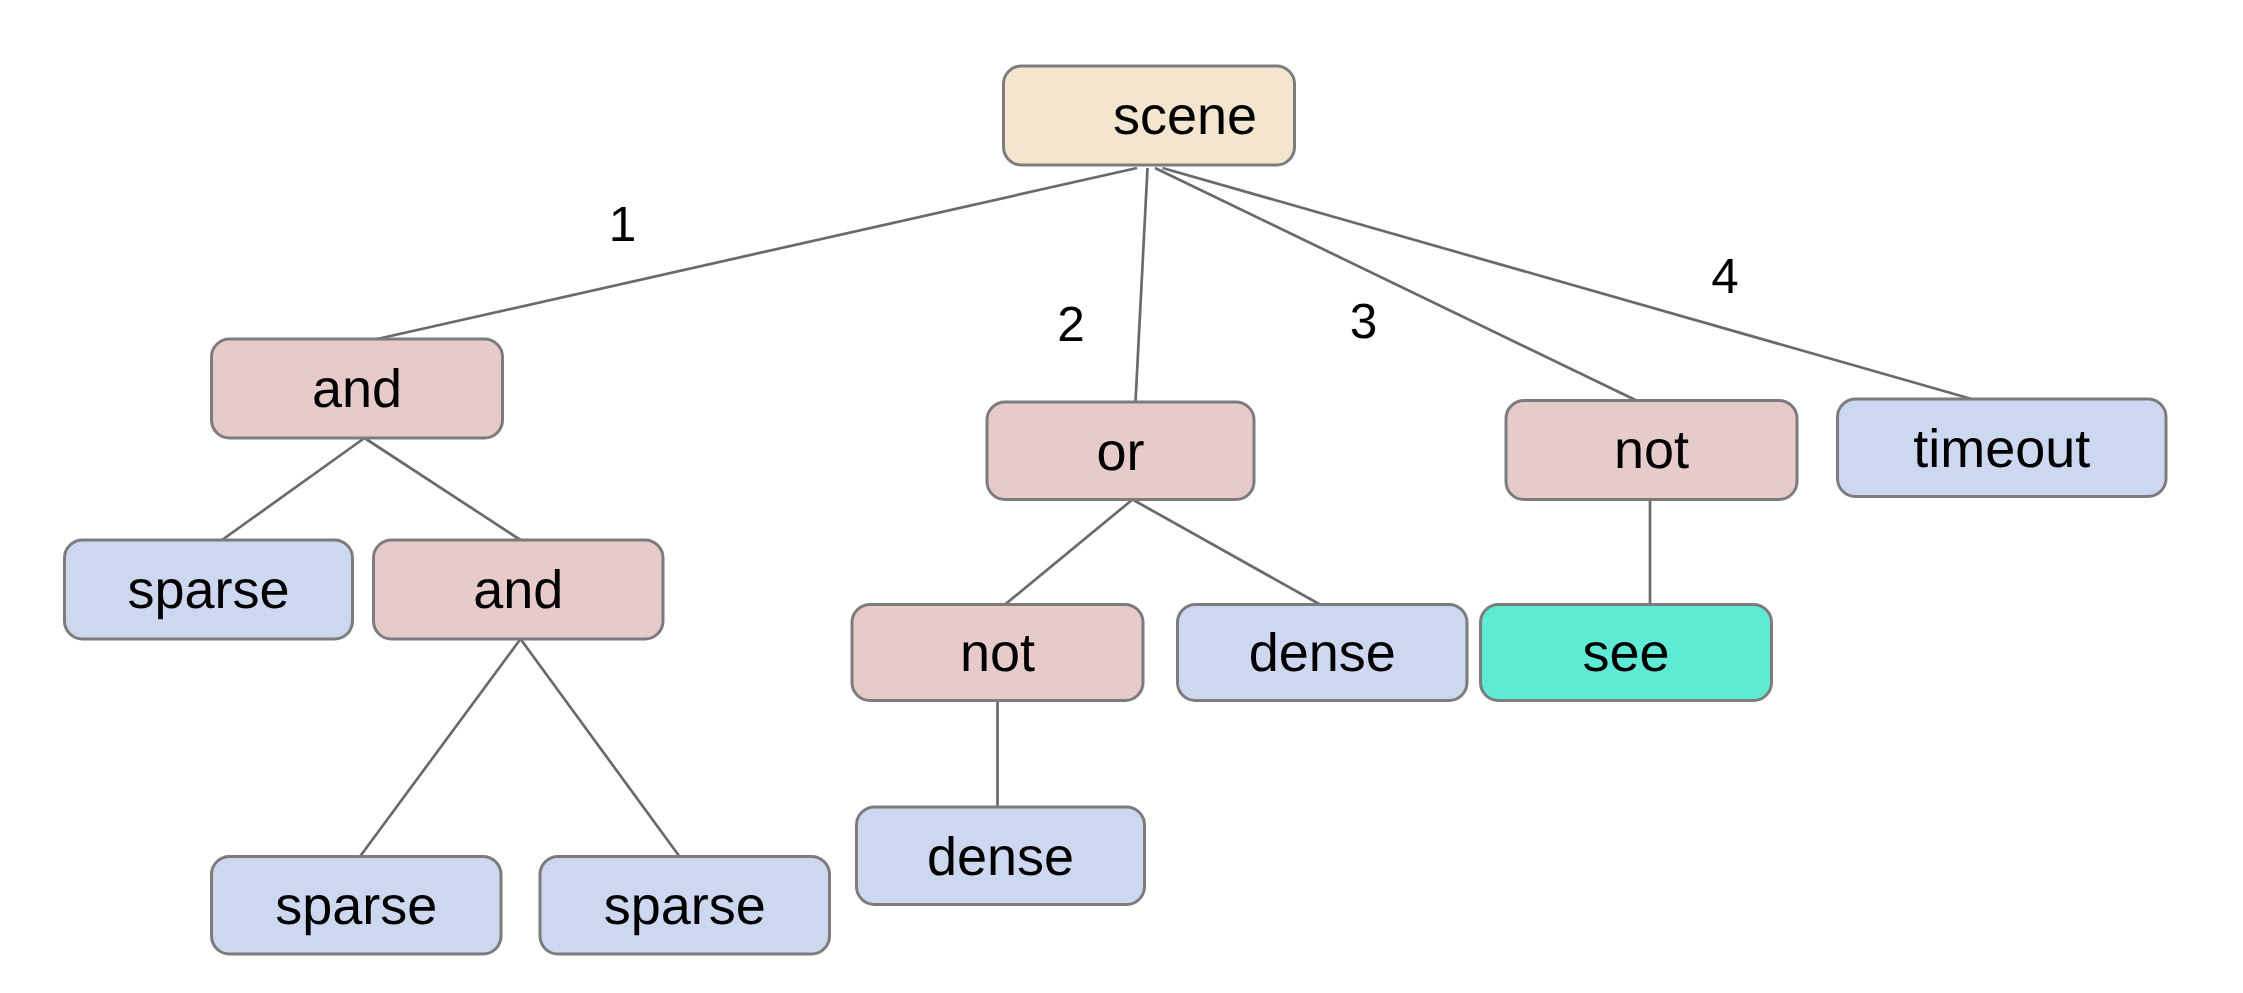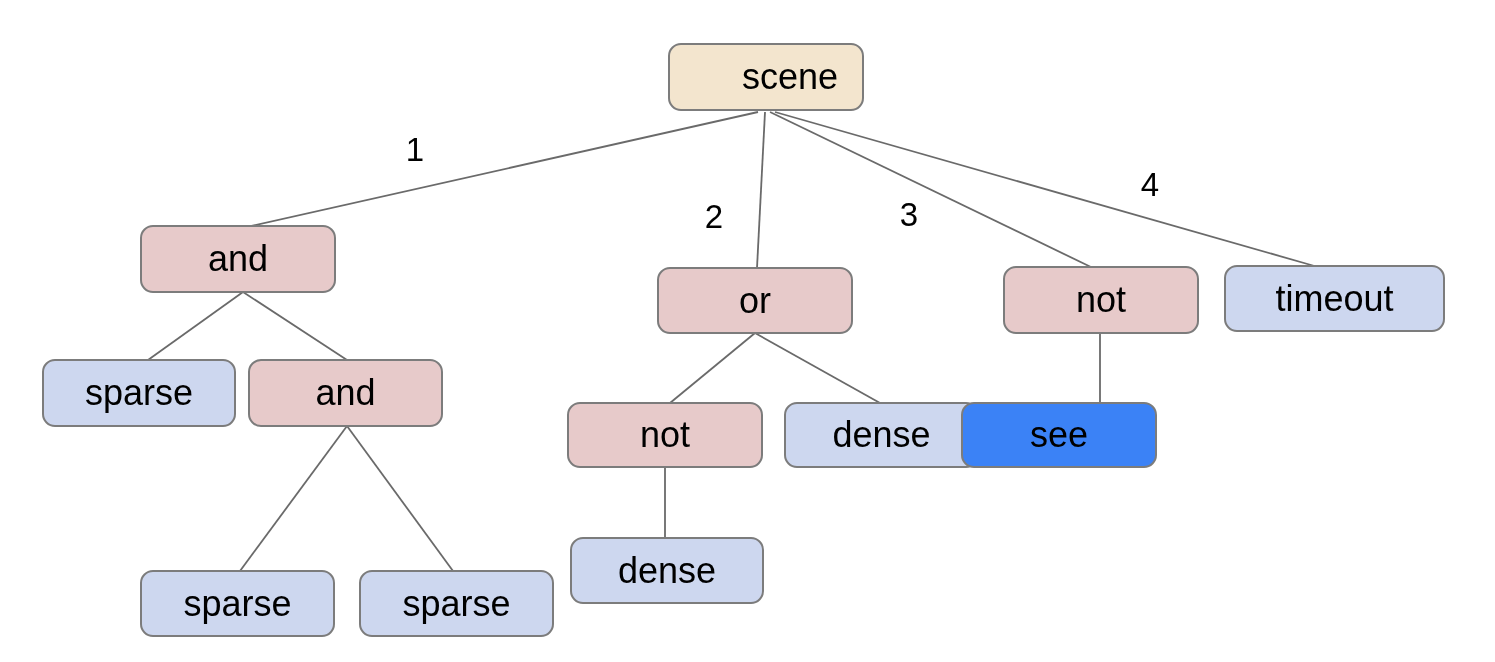--- a/index.html
+++ b/index.html
@@ -69,42 +69,42 @@
 <div class="edge-label" style="left: 415px; top: 149px;">1</div>
     <div class="edge-label" style="left: 714px; top: 216px;">2</div>
     <div class="edge-label" style="left: 909px; top: 214px;">3</div>
     <div class="edge-label" style="left: 1150px; top: 184px;">4</div>
     <div class="node" style="left: 668px; top: 43px; width: 196px; height: 68px; background: rgb(243, 229, 206); border-color: rgb(124, 124, 124);">
     <span class="node-label" style="color: rgb(0, 0, 0); margin-left: 48px;">scene</span>
   </div>
     <div class="node" style="left: 140px; top: 225px; width: 196px; height: 68px; background: rgb(231, 202, 202); border-color: rgb(124, 124, 124);">
     <span class="node-label" style="color: rgb(0, 0, 0);">and</span>
   </div>
-    <div class="node" style="left: 657px; top: 267px; width: 196px; height: 67px; background: rgb(231, 202, 202); border-color: rgb(124, 124, 124);">
+    <div class="node" style="left: 657px; top: 267px; width: 180px; height: 67px; background: rgb(231, 202, 202); border-color: rgb(124, 124, 124);">
     <span class="node-label" style="color: rgb(0, 0, 0);">or</span>
   </div>
     <div class="node" style="left: 1003px; top: 266px; width: 196px; height: 68px; background: rgb(231, 202, 202); border-color: rgb(124, 124, 124);">
     <span class="node-label" style="color: rgb(0, 0, 0);">not</span>
   </div>
     <div class="node" style="left: 1224px; top: 265px; width: 221px; height: 67px; background: rgb(205, 215, 239); border-color: rgb(124, 124, 124);">
     <span class="node-label" style="color: rgb(0, 0, 0);">timeout</span>
   </div>
     <div class="node" style="left: 42px; top: 359px; width: 194px; height: 68px; background: rgb(205, 215, 239); border-color: rgb(124, 124, 124);">
     <span class="node-label" style="color: rgb(0, 0, 0);">sparse</span>
   </div>
     <div class="node" style="left: 248px; top: 359px; width: 195px; height: 68px; background: rgb(231, 202, 202); border-color: rgb(124, 124, 124);">
     <span class="node-label" style="color: rgb(0, 0, 0);">and</span>
   </div>
     <div class="node" style="left: 567px; top: 402px; width: 196px; height: 66px; background: rgb(231, 202, 202); border-color: rgb(124, 124, 124);">
     <span class="node-label" style="color: rgb(0, 0, 0);">not</span>
   </div>
     <div class="node" style="left: 784px; top: 402px; width: 195px; height: 66px; background: rgb(205, 215, 239); border-color: rgb(124, 124, 124);">
     <span class="node-label" style="color: rgb(0, 0, 0);">dense</span>
   </div>
-    <div class="node" style="left: 961px; top: 402px; width: 196px; height: 66px; background: #3b82f6; border-color: rgb(124, 124, 124);">
+    <div class="node" style="left: 986px; top: 402px; width: 196px; height: 66px; background: #5eead4; border-color: rgb(124, 124, 124);">
     <span class="node-label" style="color: rgb(0, 0, 0);">see</span>
   </div>
     <div class="node" style="left: 570px; top: 537px; width: 194px; height: 67px; background: rgb(205, 215, 239); border-color: rgb(124, 124, 124);">
     <span class="node-label" style="color: rgb(0, 0, 0);">dense</span>
   </div>
     <div class="node" style="left: 140px; top: 570px; width: 195px; height: 67px; background: rgb(205, 215, 239); border-color: rgb(124, 124, 124);">
     <span class="node-label" style="color: rgb(0, 0, 0);">sparse</span>
   </div>
     <div class="node" style="left: 359px; top: 570px; width: 195px; height: 67px; background: rgb(205, 215, 239); border-color: rgb(124, 124, 124);">
     <span class="node-label" style="color: rgb(0, 0, 0);">sparse</span>

